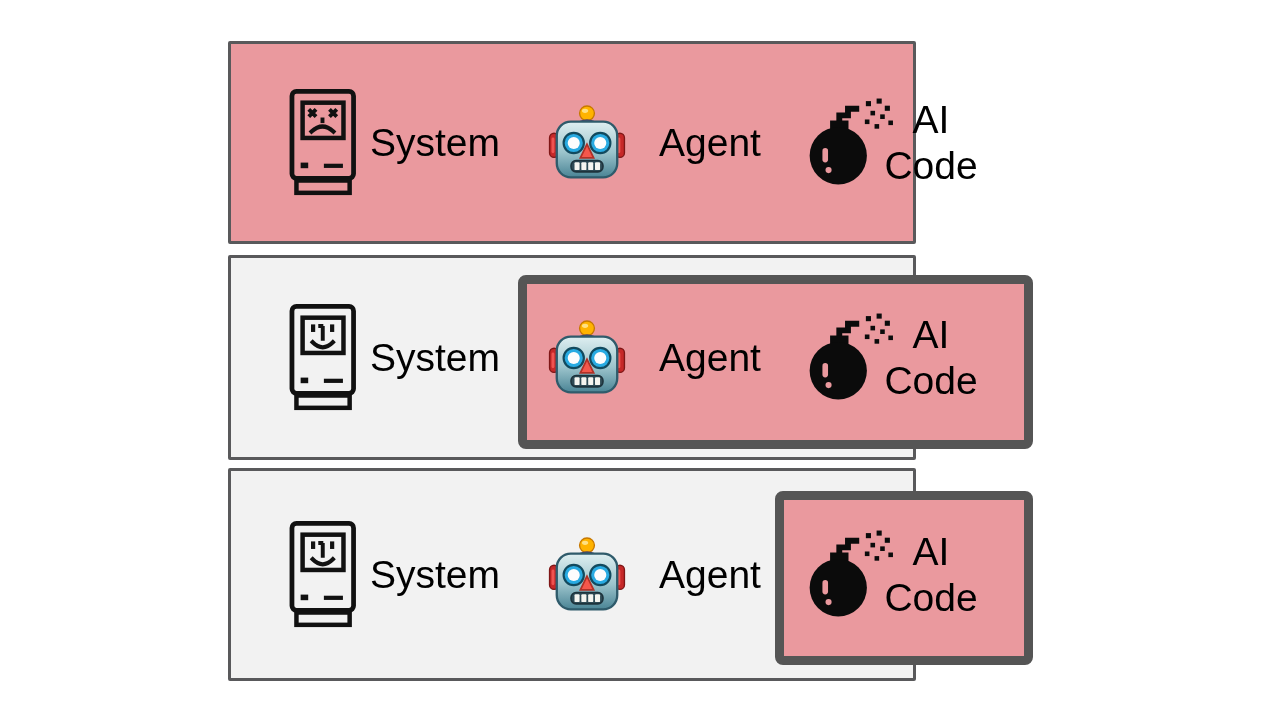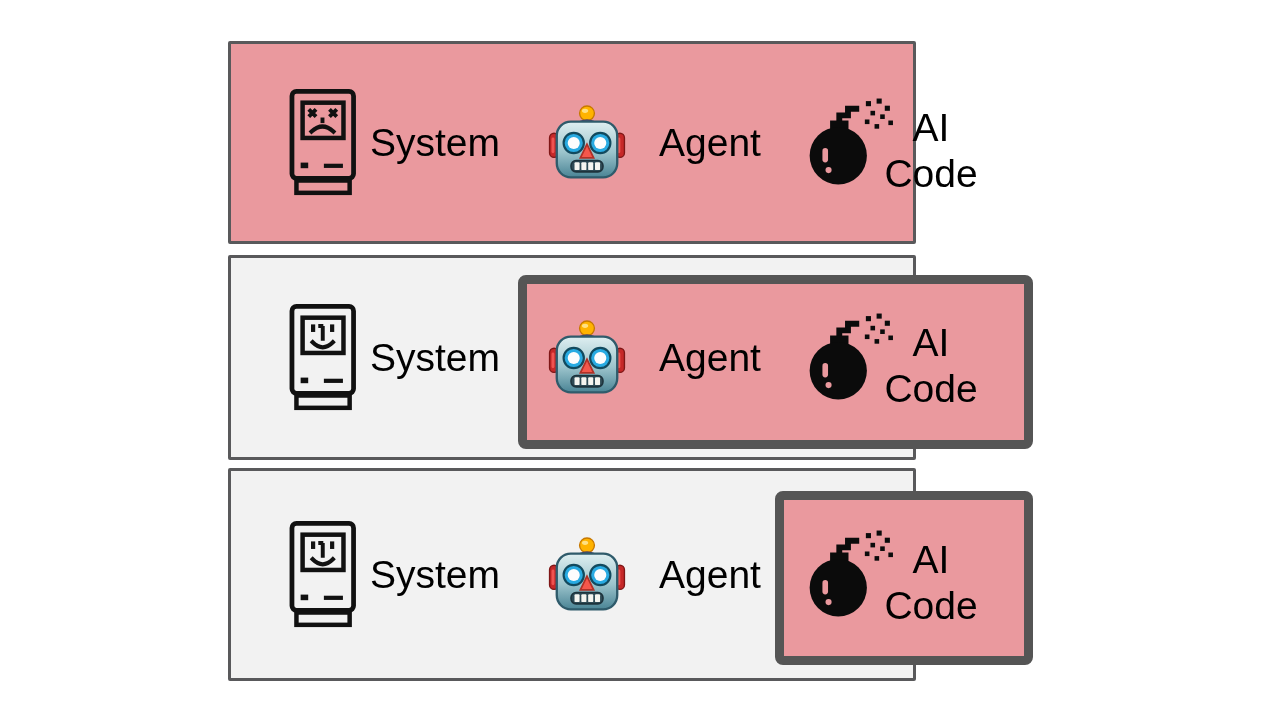--- a/index.html
+++ b/index.html
@@ -22,21 +22,21 @@
   .panel-3{top:468px;height:213px;}
   .slot{position:absolute;top:50%;transform:translateY(-50%);z-index:2;}
   .slot svg{display:block;width:100%;height:100%;}
   .mac-slot{left:52px;width:84px;height:112px;}
   .robot-slot{left:317px;width:78px;height:78px;}
   .bomb-slot{left:572px;width:92px;height:92px;}
   .label{position:absolute;top:50%;transform:translateY(-50%);z-index:2;
     font-size:39px;line-height:1.18;white-space:nowrap;}
   .label-system{left:139px;}
   .label-agent{left:428px;}
-  .label-aicode{left:625px;width:150px;text-align:center;white-space:normal;margin-top:8px;}
+  .label-aicode{left:625px;width:150px;text-align:center;white-space:normal;}
   .highlight-box{position:absolute;z-index:1;background:var(--danger);
     border:9px solid var(--highlight-border);border-radius:8px;}
   .hl-agent-code{left:287px;top:17px;width:515px;height:174px;}
   .hl-code-only{left:544px;top:20px;width:258px;height:174px;}
 </style>
 </head>
 <body>
 
 <svg width="0" height="0" style="position:absolute" aria-hidden="true">
   <defs>

